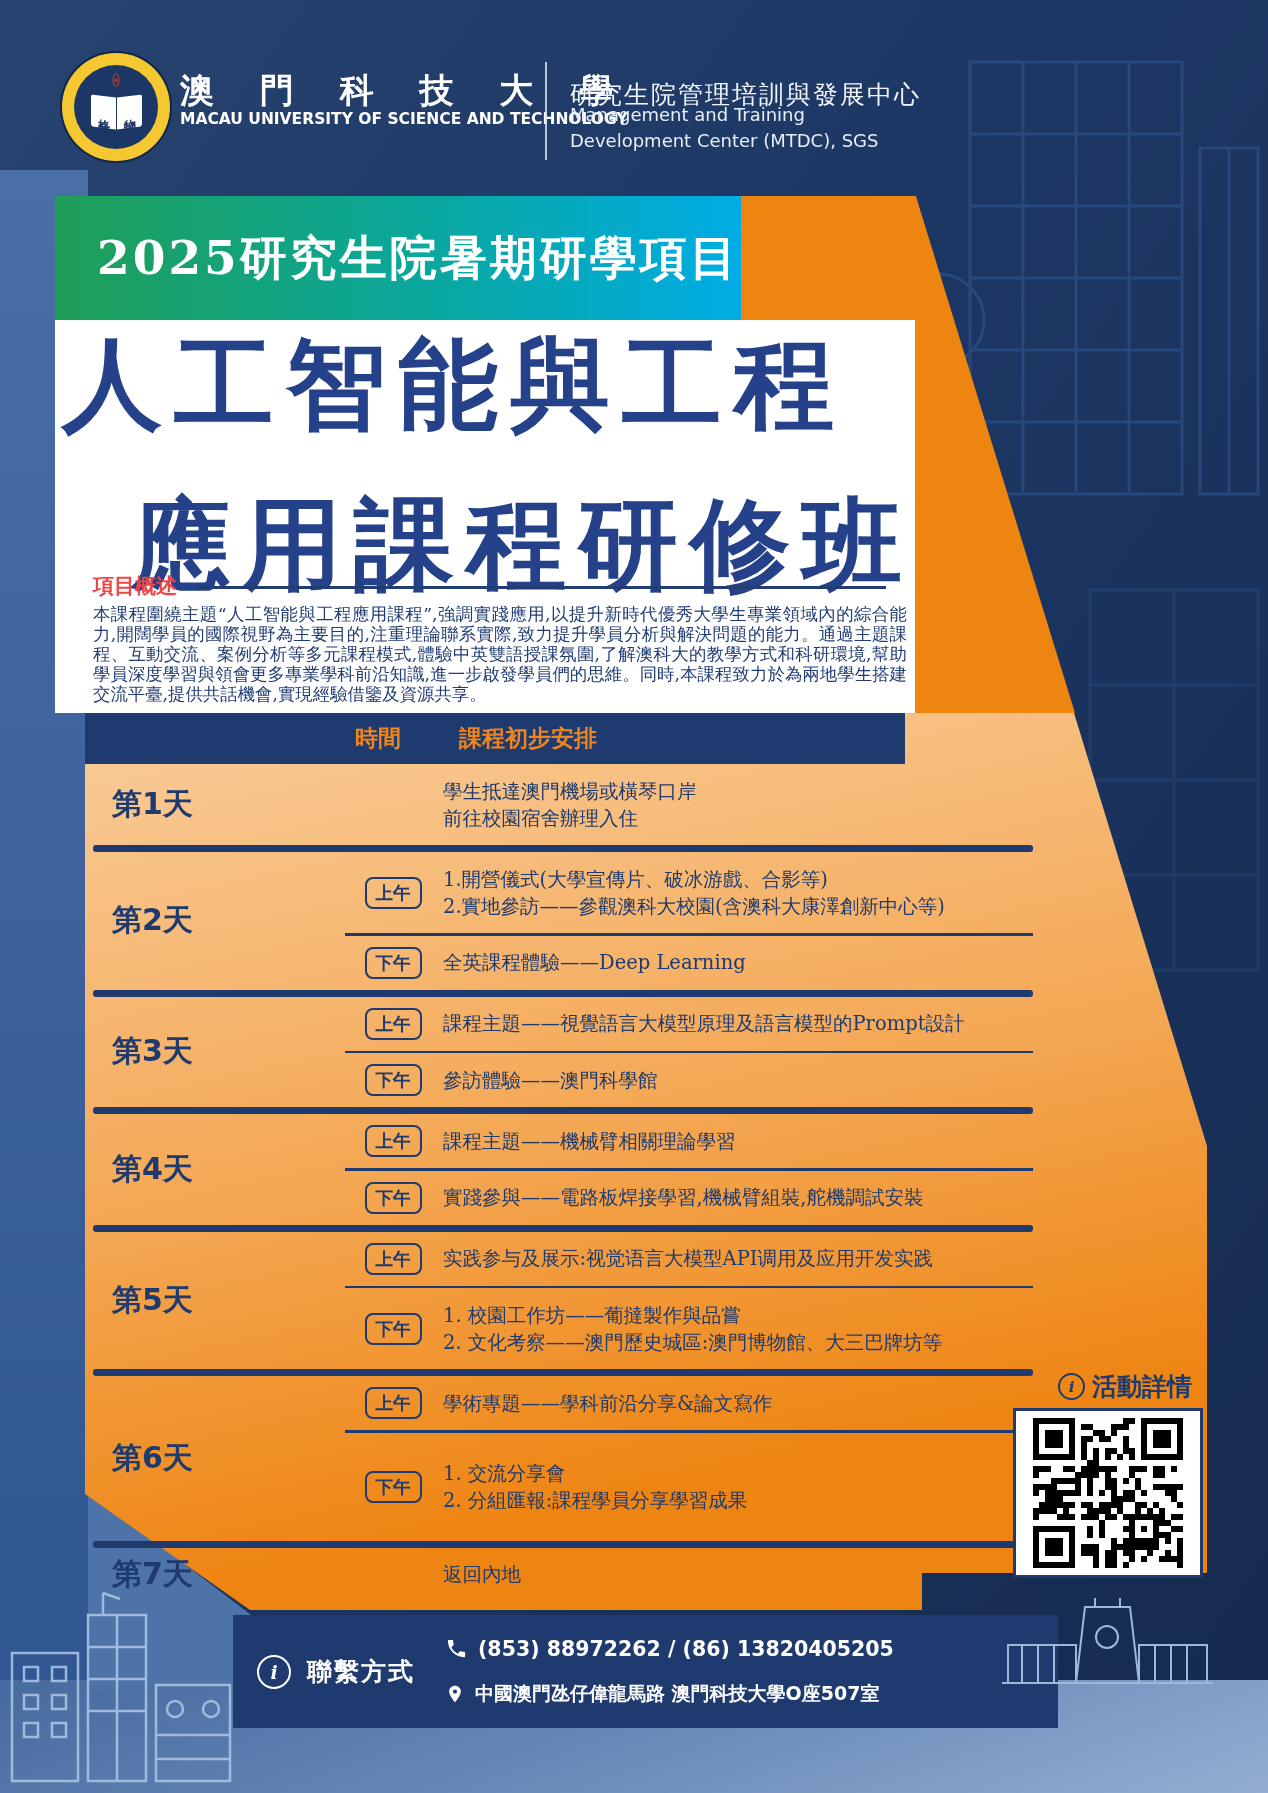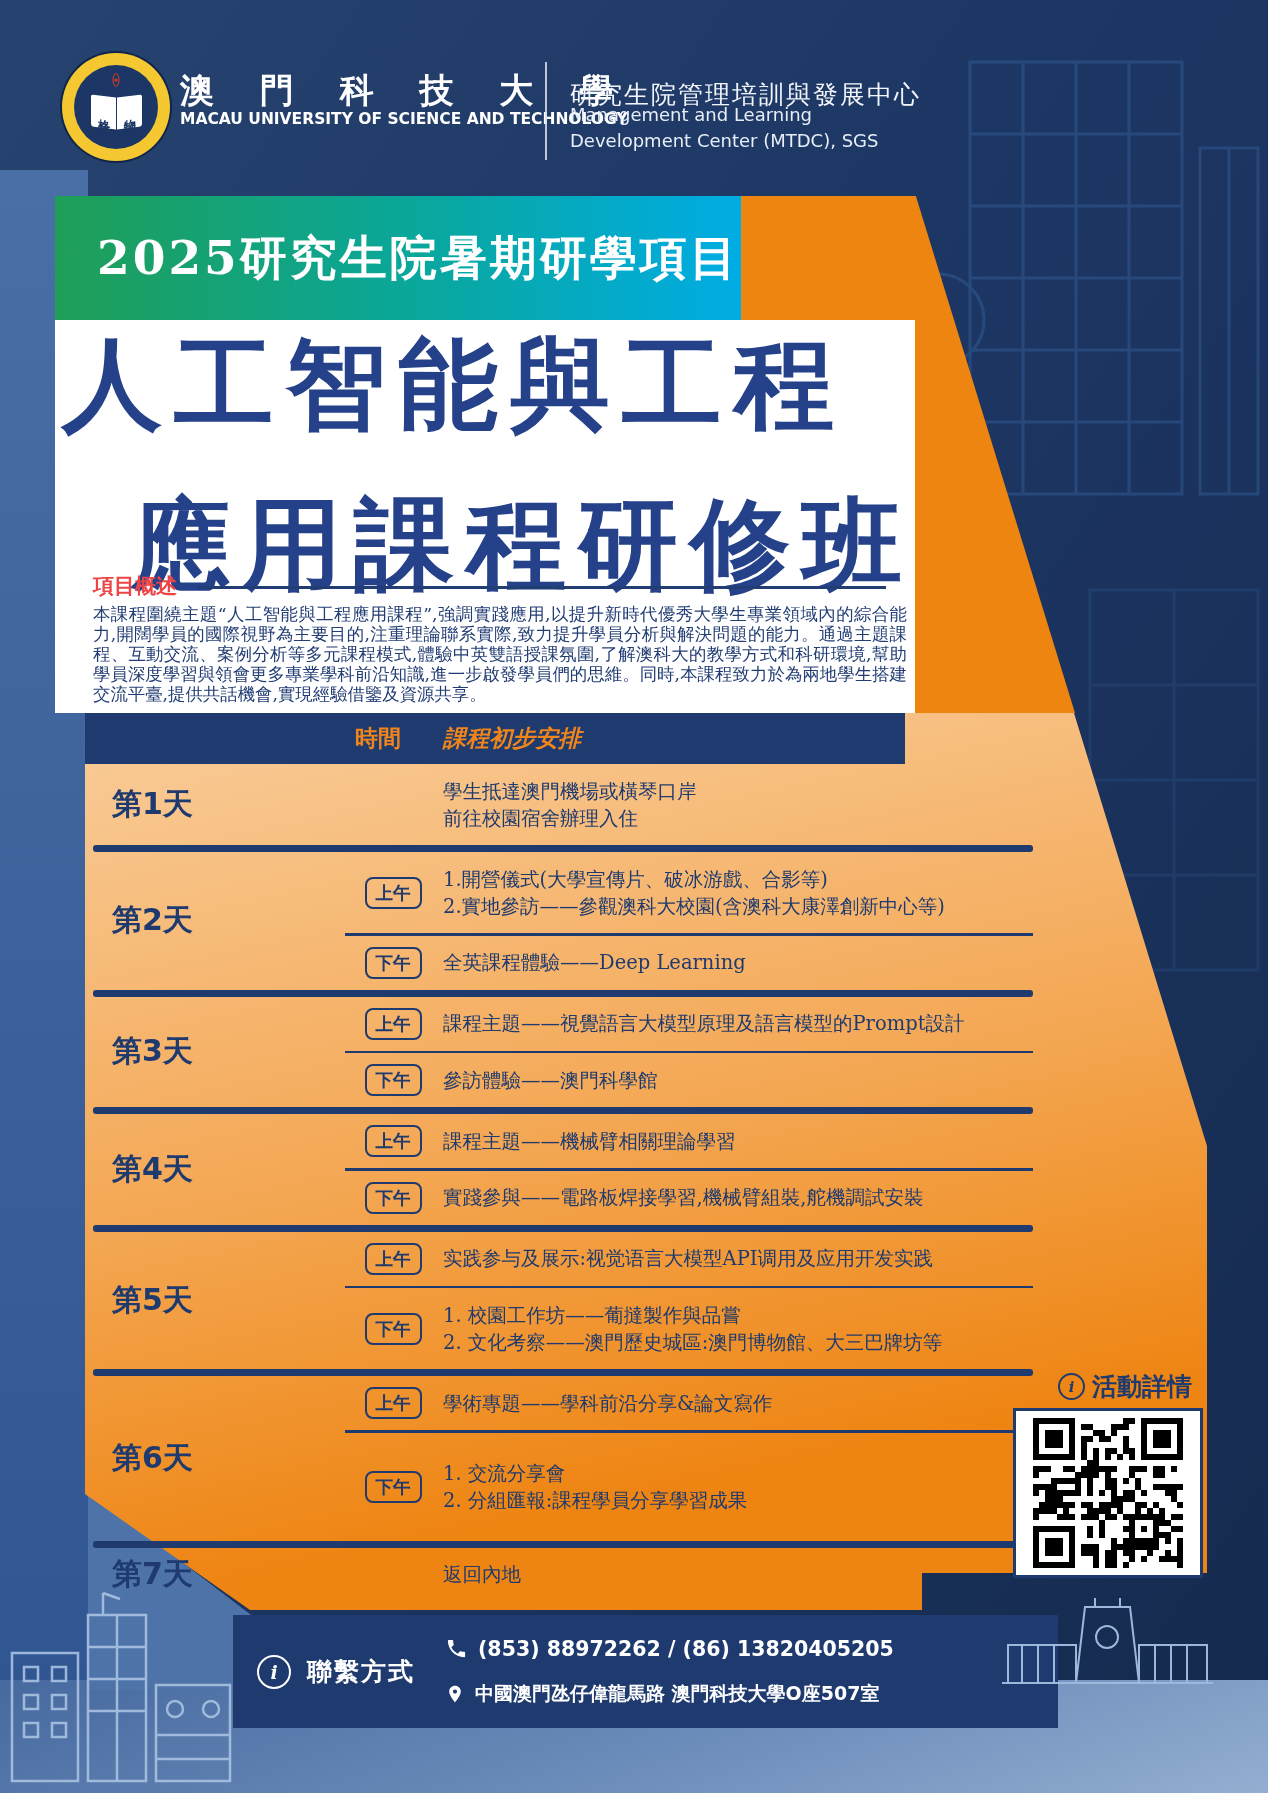--- a/index.html
+++ b/index.html
@@ -59,21 +59,21 @@
   .ov-rule{position:absolute;left:143px;top:266px;width:688px;height:3px;background:#223d74;}
   .ov-body{position:absolute;left:38px;top:284px;width:814px;font-size:17.4px;line-height:20px;
     color:#223d74;text-align:justify;}
 
   
   .table{left:85px;top:713px;width:1122px;}
   .thead{width:820px;height:51px;background:#1e3a6e;display:flex;align-items:center;
     color:#f0851c;font-weight:bold;font-size:23px;}
   .thead .sp{width:233px;}
   .thead .t1{width:120px;text-align:center;}
-  .thead .t2{margin-left:5px;font-style:italic;}
+  .thead .t2{margin-left:21px;}
   .day-row{display:flex;width:960px;}
   .day-label{width:258px;padding-left:27px;box-sizing:border-box;font-size:30px;font-weight:bold;color:#1e3a6e;
     display:flex;align-items:center;}
   .sessions{flex:1;display:flex;flex-direction:column;justify-content:center;}
   .session{display:flex;align-items:center;}
   .chip-col{width:100px;display:flex;justify-content:center;align-items:center;flex:none;}
   .chip{border:2.5px solid #1e3a6e;border-radius:8px;padding:2px 9px;font-size:17.5px;font-weight:bold;color:#1e3a6e;}
   .content{flex:1;color:#1e3a6e;font-size:19.5px;line-height:27px;white-space:nowrap;}
   .content.noChip{margin-left:100px;}
   .thin-div{height:2.5px;background:#1e3a6e;margin-left:2px;width:688px;}
@@ -162,21 +162,21 @@
       <div class="book">
         <div class="page l">格意</div>
         <div class="page r">物誠</div>
       </div>
     </div>
   </div>
   <div class="abs uni-zh serif">澳 門 科 技 大 學</div>
   <div class="abs uni-en">MACAU UNIVERSITY OF SCIENCE AND TECHNOLOGY</div>
   <div class="abs hdr-div"></div>
   <div class="abs ctr-zh">研究生院管理培訓與發展中心</div>
-  <div class="abs ctr-en1">Management and Learning</div>
+  <div class="abs ctr-en1">Management and Training</div>
   <div class="abs ctr-en2">Development Center (MTDC), SGS</div>
 
   <div class="abs banner">
     <span class="banner-text serif">2025研究生院暑期研學項目</span>
   </div>
 
   <div class="abs white-card">
     <div class="title serif">
       <span class="l1">人工智能與工程</span>
       <span class="l2">應用課程研修班</span>

